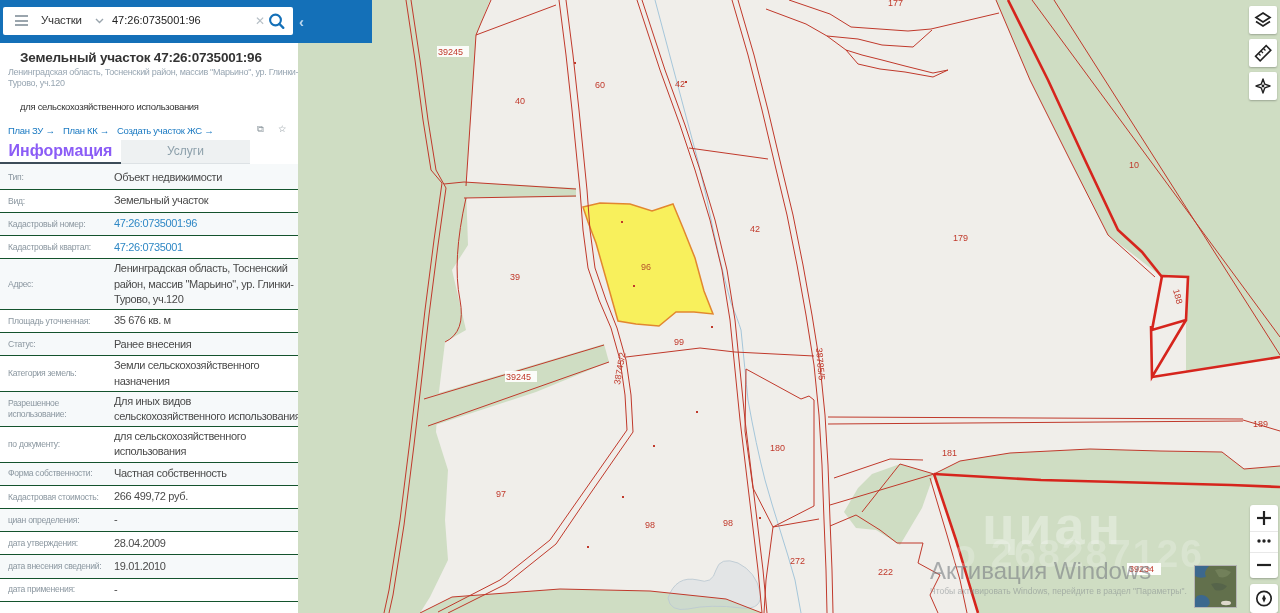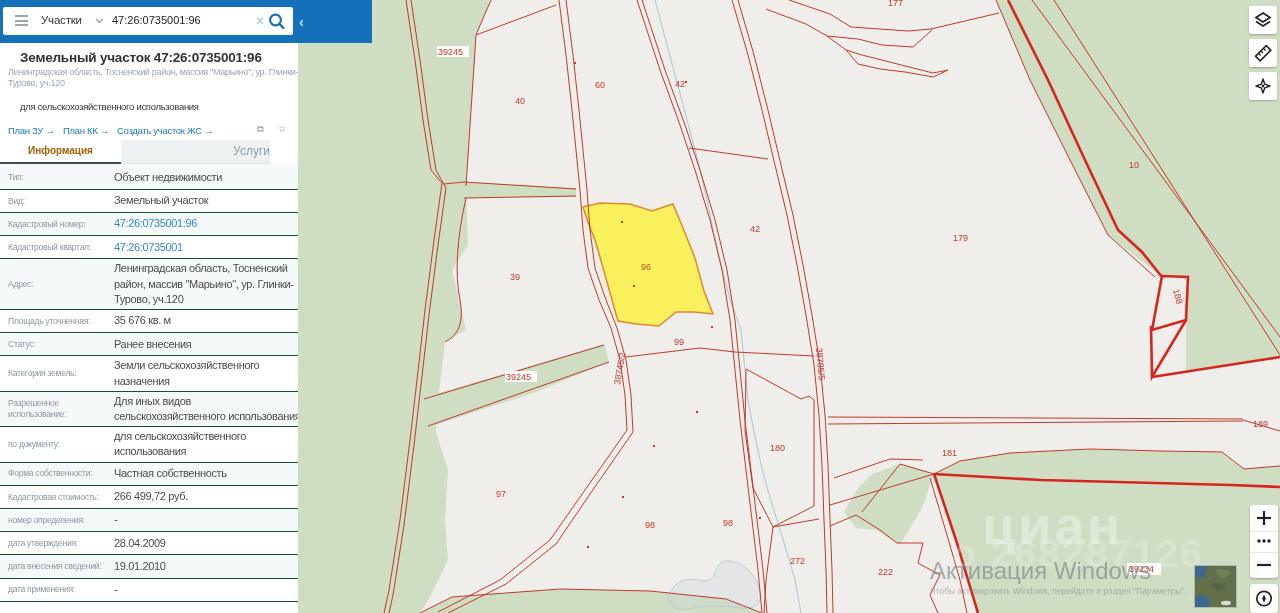--- a/index.html
+++ b/index.html
@@ -13,22 +13,22 @@
   .sb-title{font-size:13.5px;line-height:14px;font-weight:bold;color:#333;margin:0 0 2px 12px;letter-spacing:-0.2px;white-space:nowrap;overflow:hidden;}
   .sb-addr{font-size:9px;letter-spacing:-0.3px;color:#98a6b2;line-height:11px;margin:0;white-space:nowrap;overflow:hidden;width:290px;}
   .sb-use{font-size:9.5px;letter-spacing:-0.3px;color:#333;margin:12px;line-height:12px;white-space:nowrap;}
   .sb-links{font-size:9.5px;letter-spacing:-0.3px;color:#1b7ac2;position:relative;height:14px;margin-top:2px;}
   .sb-links a{color:#1b7ac2;text-decoration:none;white-space:nowrap;}
   .lnk1{position:absolute;left:0;top:0;}
   .lnk2{position:absolute;left:55px;top:0;}
   .lnk3{position:absolute;left:109px;top:0;}
   .sb-ic{position:absolute;top:-2px;color:#8a959c;}
   .tabs{display:flex;margin-top:1px;height:24px;}
-  .tab1{width:121px;background:#fff;border-bottom:2px solid #3d4d59;font-size:10px;font-weight:bold;color:#a16207;text-align:center;line-height:22px;}
-  .tab2{width:149px;background:#eef1f2;border-bottom:1px solid #dde2e5;font-size:12px;color:#8da0ab;text-align:right;line-height:22px;}
+  .tab1{width:121px;background:#fff;border-bottom:2px solid #3d4d59;font-size:16px;font-weight:bold;color:#8b5cf6;text-align:center;line-height:22px;}
+  .tab2{width:129px;background:#eef1f2;border-bottom:1px solid #dde2e5;font-size:12px;color:#8da0ab;text-align:center;line-height:22px;}
   table.props{border-collapse:collapse;width:298px;table-layout:fixed;}
   table.props td{vertical-align:middle;padding:3.5px 2px 3.5px 8px;border-bottom:1px solid #14532d;}
   table.props tr.m td{padding-top:2px;padding-bottom:2px;}
   table.props tr:first-child td{padding-top:6px;}
   table.props tr:nth-child(odd){background:#f6f9fa;}
   td.k{width:96px;font-size:8.6px;letter-spacing:-0.3px;color:#8b97a0;line-height:10.5px;}
   td.v{font-size:11px;letter-spacing:-0.35px;color:#4a4a4a;line-height:15.2px;padding-left:4px;white-space:nowrap;overflow:hidden;}
   td.v a{color:#2f88c5;text-decoration:none;font-size:11px;}
   
   .searchbar{position:absolute;left:0;top:0;width:372px;height:43px;background:#1470b8;}
@@ -319,21 +319,21 @@
           </tr>
       <tr>
             <td class="k">Форма собственности:</td>
             <td class="v">Частная собственность</td>
           </tr>
       <tr>
             <td class="k">Кадастровая стоимость:</td>
             <td class="v">266 499,72 руб.</td>
           </tr>
       <tr>
-            <td class="k">номер определения:</td>
+            <td class="k">циан определения:</td>
             <td class="v">-</td>
           </tr>
       <tr>
             <td class="k">дата утверждения:</td>
             <td class="v">28.04.2009</td>
           </tr>
       <tr>
             <td class="k">дата внесения сведений:</td>
             <td class="v">19.01.2010</td>
           </tr>

